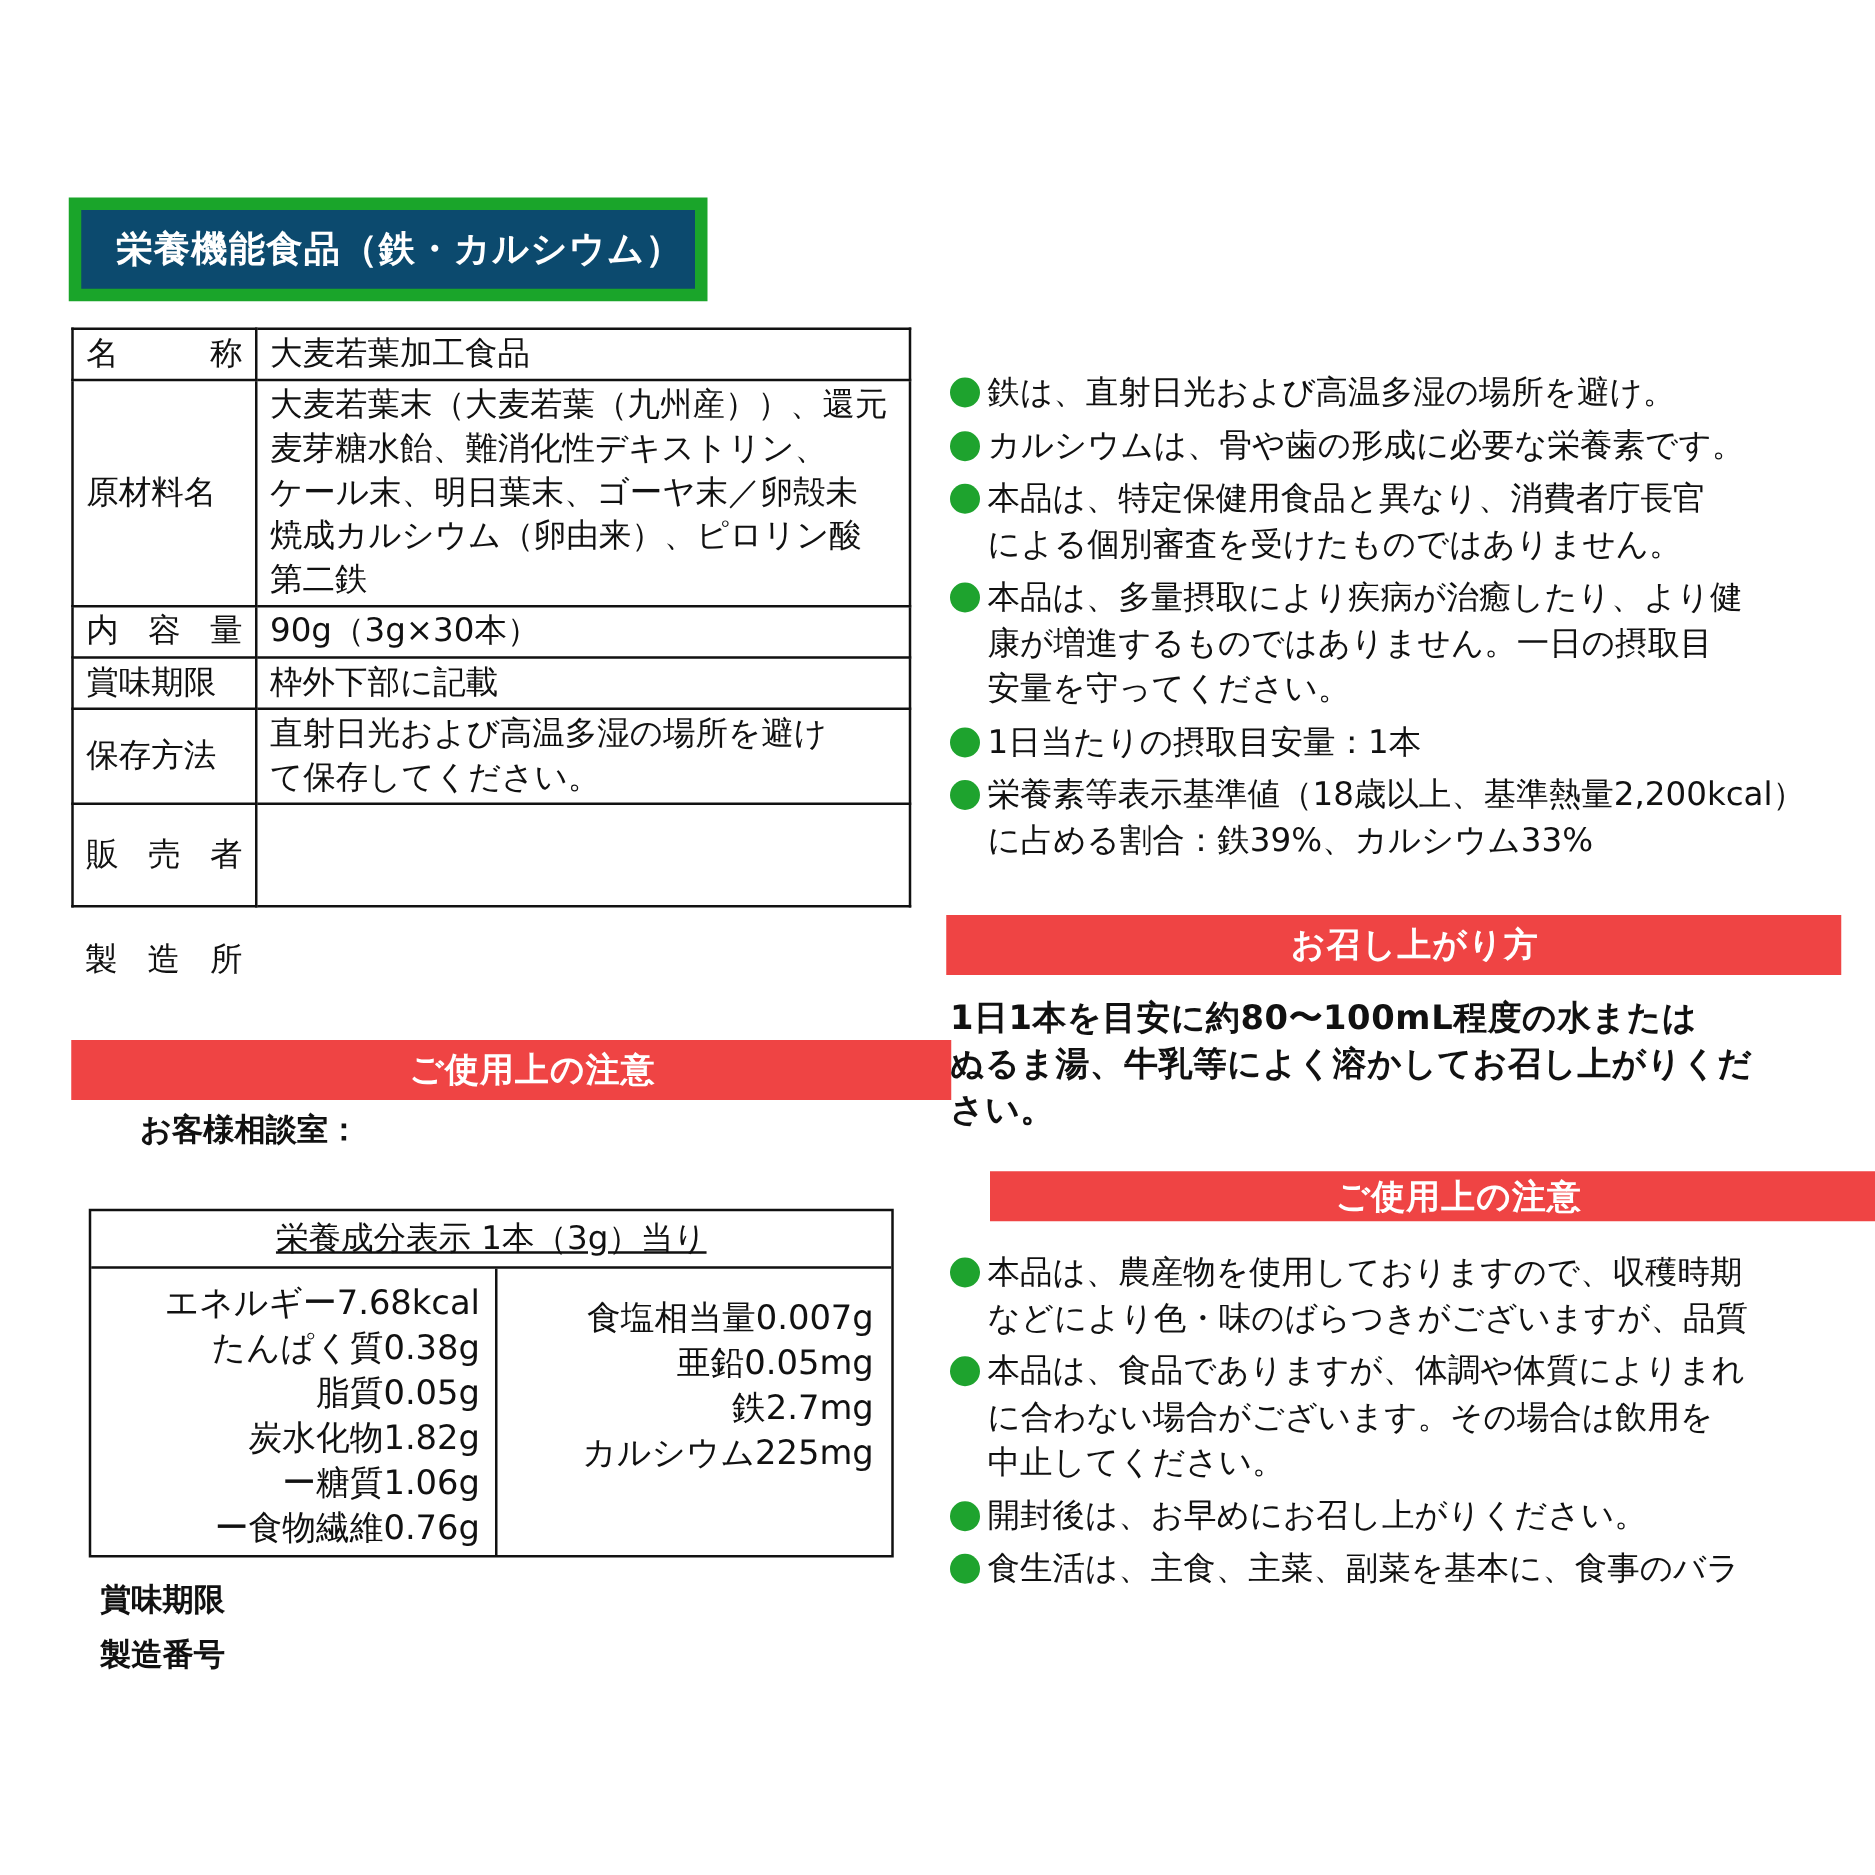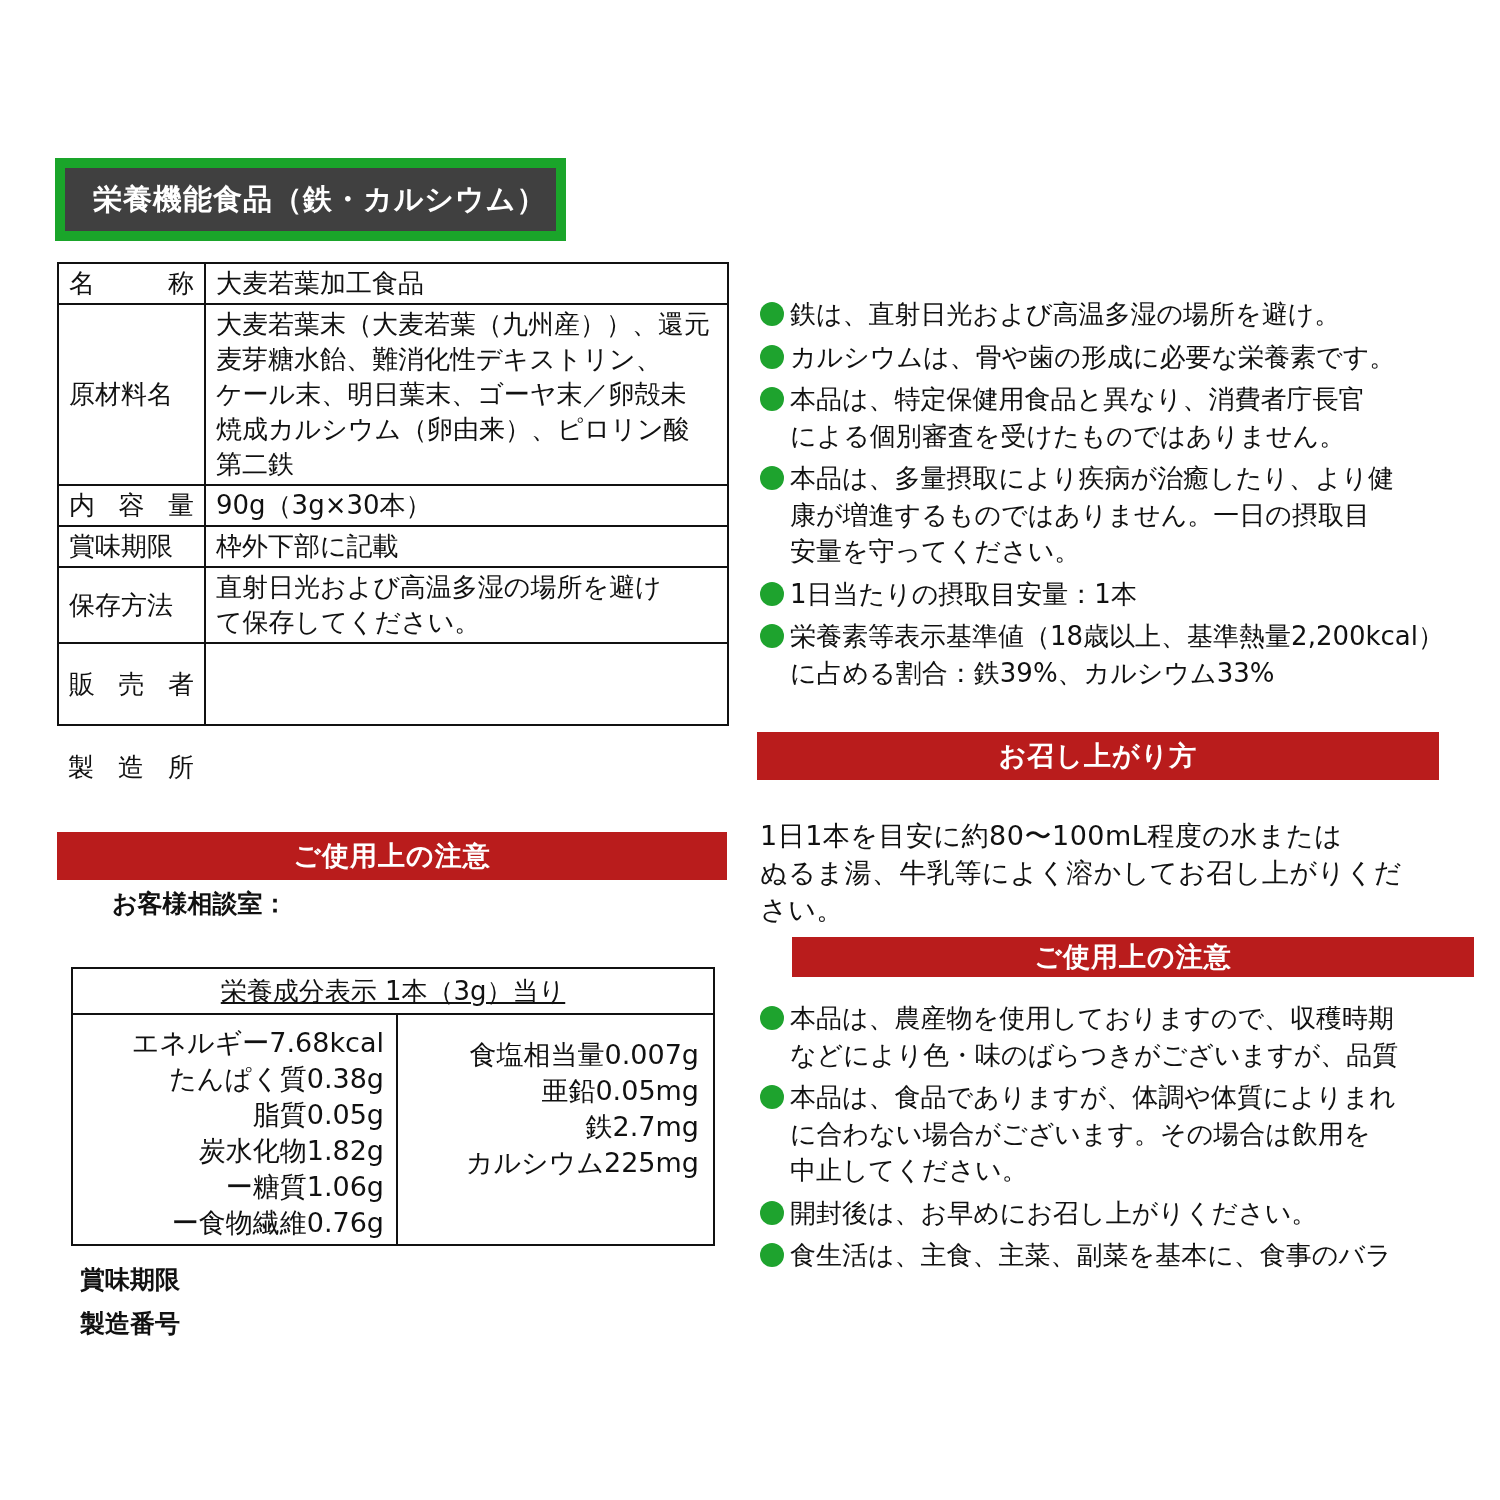--- a/index.html
+++ b/index.html
@@ -2,53 +2,53 @@
 <html><head>
 <meta charset="utf-8">
 <style>
   html, body { margin: 0; padding: 0; background: #ffffff; }
   body { width: 1500px; height: 1500px; position: relative; overflow: hidden;
          font-family: "DejaVu Sans", "Liberation Sans", sans-serif; color: #111; }
   .abs { position: absolute; }
 
   
   .title-badge { left: 55px; top: 158px; width: 511px; height: 83px; background: #1aa52a; box-sizing: border-box; padding: 10px; }
-  .title-inner { width: 100%; height: 100%; background: #404040; color: #fff; font-weight: bold; font-size: 29px;
+  .title-inner { width: 100%; height: 100%; background: #0c4a6e; color: #fff; font-weight: bold; font-size: 29px;
                  display: flex; align-items: center; padding-left: 28px; box-sizing: border-box; letter-spacing: 1px; }
 
   
   table.spec { left: 57px; top: 262px; width: 672px; border-collapse: collapse; font-size: 26px; }
   table.spec td { border: 2px solid #111; vertical-align: middle; padding: 2px 10px; line-height: 35px; }
   table.spec td.lbl { width: 125px; white-space: nowrap; }
   .jl { display: flex; justify-content: space-between; }
   .manuf { left: 68px; top: 750px; font-size: 26px; width: 126px; }
 
   
-  .green-bar { background: #b91c1c; color: #fff; font-weight: bold; font-size: 27px; text-align: center;
-               display: flex; align-items: center; justify-content: center; letter-spacing: 1px; }
+  .green-bar { background: #ef4444; color: #fff; font-weight: bold; font-size: 27px; text-align: center;
+               display: flex; align-items: center; justify-content: center; letter-spacing: 1px; padding-left: 34px; }
   .contact-bar { left: 57px; top: 832px; width: 670px; height: 48px; }
   .contact-label { left: 112px; top: 887px; font-size: 25px; font-weight: bold; }
 
   
   .nut { left: 71px; top: 967px; width: 644px; height: 279px; border: 2px solid #111; box-sizing: border-box; }
   .nut-head { height: 44px; border-bottom: 2px solid #111; text-align: center; font-size: 26px; line-height: 44px; text-decoration: underline; }
   .nut-body { display: flex; height: calc(100% - 46px); }
   .nut-col { padding: 10px 12px 0 14px; box-sizing: border-box; font-size: 27px; }
   .nut-col.left { width: 325px; border-right: 2px solid #111; }
   .nut-col.right { flex: 1; padding-left: 14px; padding-right: 14px; margin-top: 12px; }
   .nut-row { display: flex; justify-content: flex-end; line-height: 36px; }
   .bottom-labels { left: 80px; top: 1258px; font-size: 25px; font-weight: bold; line-height: 44px; }
 
   
   .bullets { left: 760px; width: 685px; font-size: 26px; line-height: 36.5px; }
   .bullet { position: relative; padding-left: 30px; margin-bottom: 6px; }
   .dot { position: absolute; left: 0; top: 6px; width: 24px; height: 24px; border-radius: 50%; background: #1ea32e; }
   .bullets.top { top: 296px; }
   .howto-bar { left: 757px; top: 732px; width: 682px; height: 48px; }
-  .howto-text { left: 760px; top: 817px; width: 685px; font-size: 27px; line-height: 37px; letter-spacing: 0.5px; }
+  .howto-text { left: 760px; top: 796px; width: 685px; font-size: 27px; line-height: 37px; letter-spacing: 0.5px; font-weight: bold; }
   .caution-bar { left: 757px; top: 937px; width: 682px; height: 40px; margin-left: 35px; }
   .bullets.caution { top: 1000px; }
 </style>
 </head>
 <body>
 
 <div class="abs title-badge">
   <div class="title-inner">栄養機能食品（鉄・カルシウム）</div>
 </div>
 

